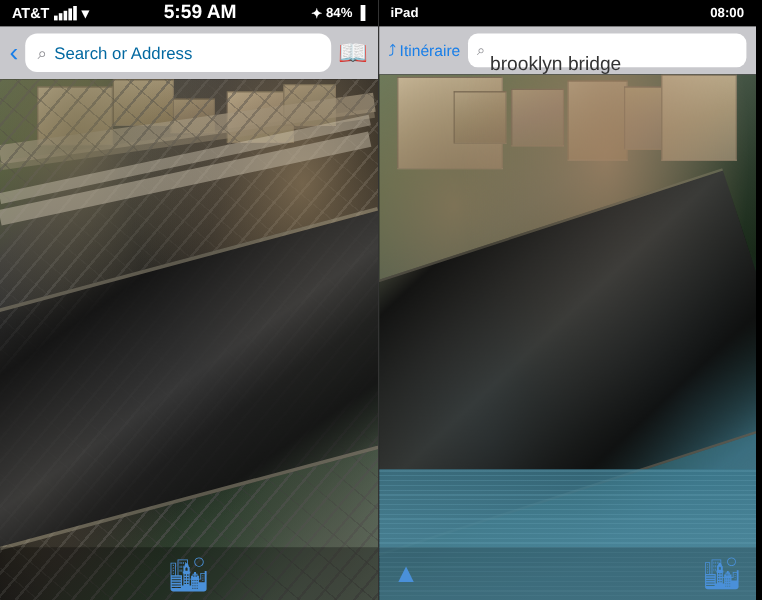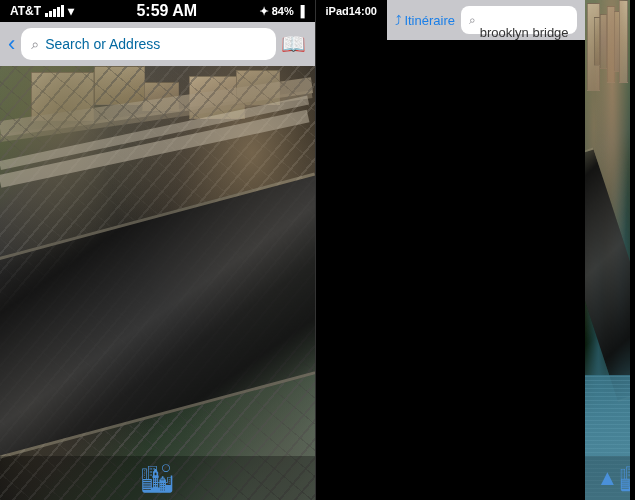--- a/index.html
+++ b/index.html
@@ -201,21 +201,21 @@
     .building-icon {
       color: #4a90d9;
       font-size: 28px;
     }
 
     
     .right-panel {
       width: 317px;
       height: 500px;
       display: flex;
-      flex-direction: row;
+      flex-direction: column;
       position: relative;
     }
 
     .ipad-status-bar {
       background: #000;
       color: #fff;
       display: flex;
       justify-content: space-between;
       align-items: center;
       padding: 4px 10px;
@@ -255,21 +255,21 @@
       height: 28px;
     }
 
     .ipad-search-icon {
       color: #8e8e93;
       font-size: 12px;
     }
 
     .ipad-search-val {
       color: #333;
-      font-size: 13px;
+      font-size: 16px;
       flex: 1;
       margin-top: 24px;
     }
 
     .map-area-right {
       flex: 1;
       position: relative;
       overflow: hidden;
     }
 
@@ -474,21 +474,21 @@
         <span class="building-icon">🏙</span>
       </div>
     </div>
 
   </div>
 
   <div class="right-panel">
 
     <div class="ipad-status-bar">
       <span>iPad</span>
-      <span>14:00</span>
+      <span>08:00</span>
     </div>
 
     <div class="ipad-top-bar">
       <div class="ipad-itinerary-btn">
         <span>⤴</span>
         <span>Itinéraire</span>
       </div>
       <div class="ipad-search-wrap">
         <span class="ipad-search-icon">⌕</span>
         <span class="ipad-search-val">brooklyn bridge</span>

